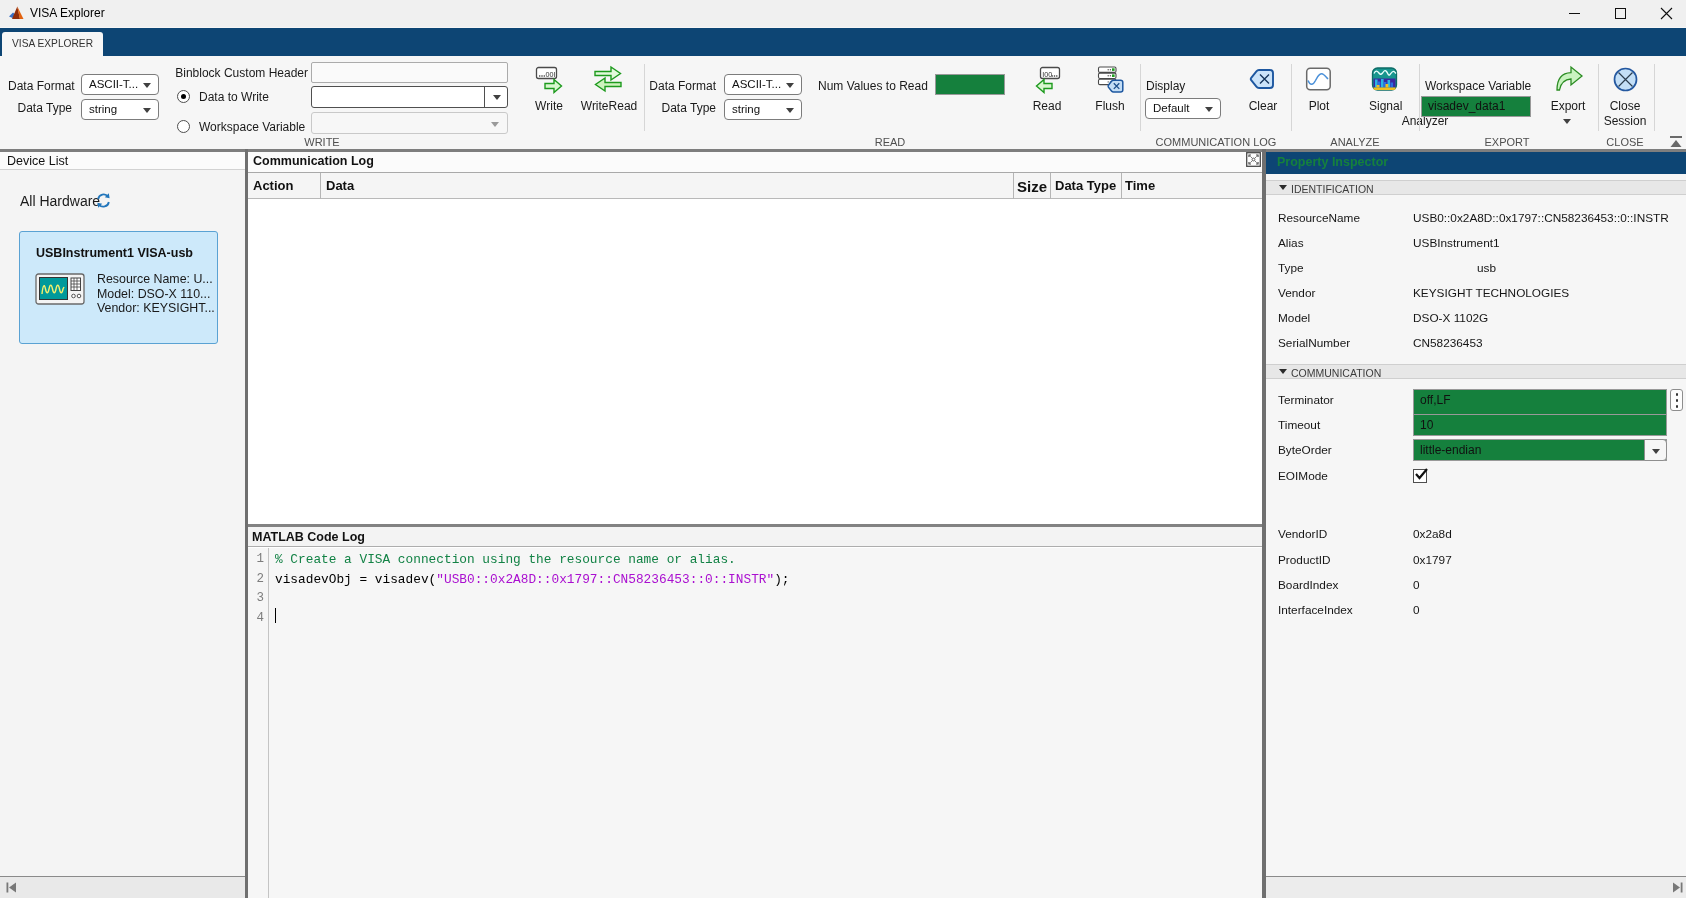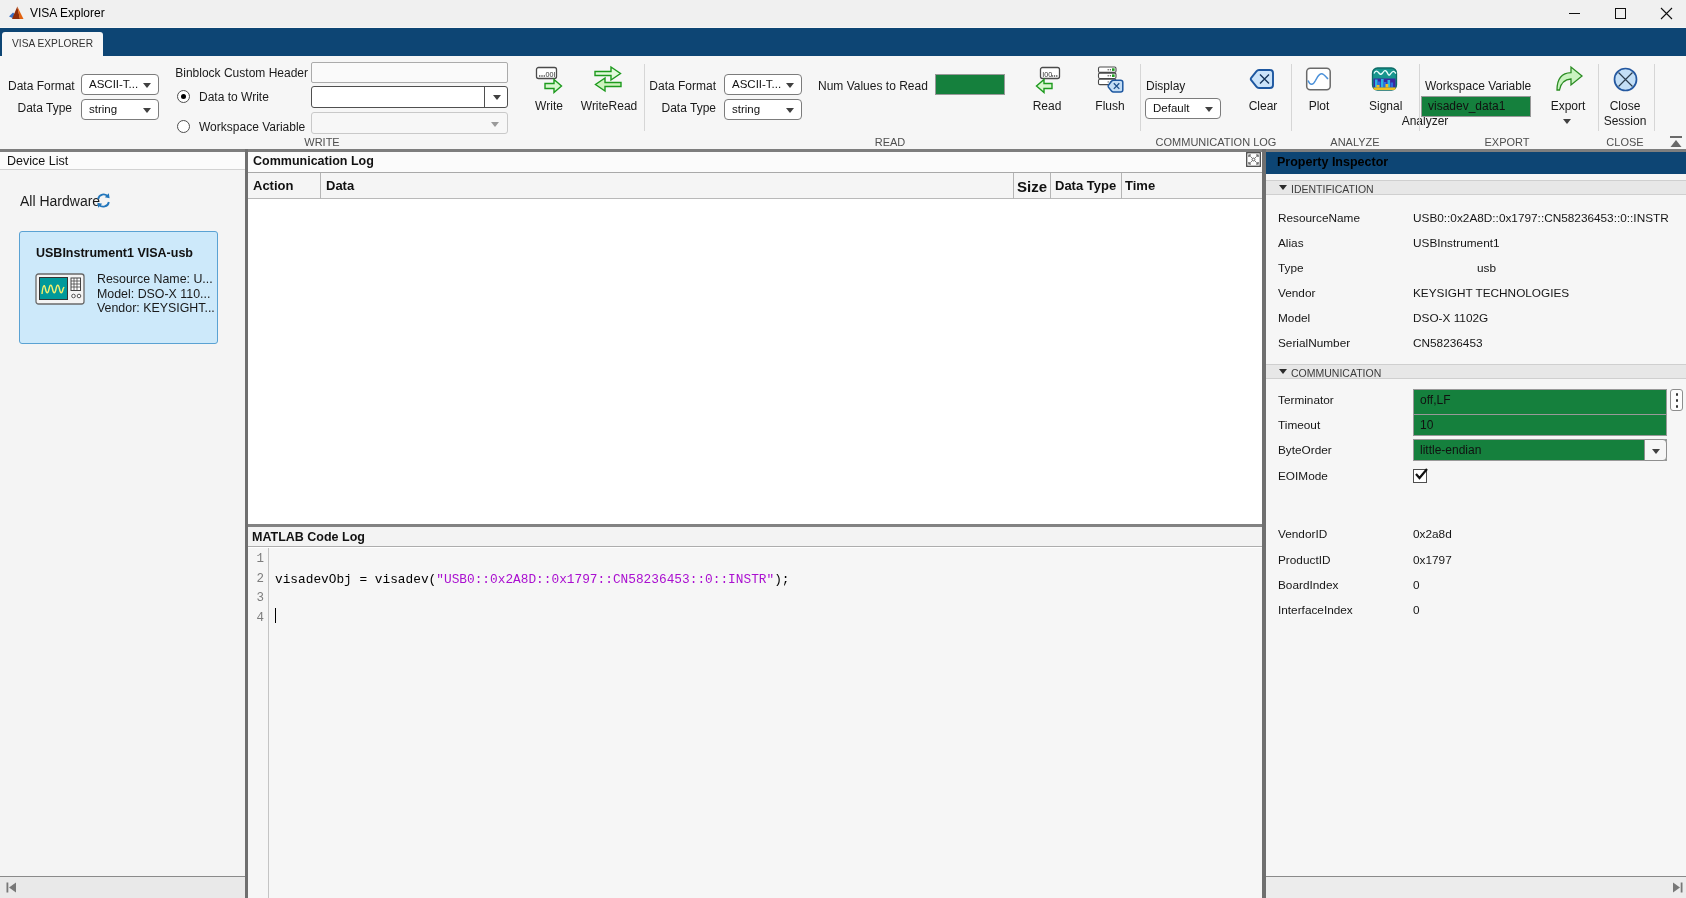--- a/index.html
+++ b/index.html
@@ -222,28 +222,28 @@
 <div class="ab" style="left:1013px;top:173px;width:1px;height:26px;background:#b5b5b5"></div>
 <div class="ab" style="left:1050px;top:173px;width:1px;height:26px;background:#b5b5b5"></div>
 <div class="ab" style="left:1121px;top:173px;width:1px;height:26px;background:#b5b5b5"></div>
 
 <div class="ab" style="left:248px;top:524px;width:1014px;height:3px;background:#828282"></div>
 <div class="ab" style="left:248px;top:527px;width:1014px;height:20px;background:#f3f3f3;border-bottom:1px solid #adadad"></div>
 <div class="ab" style="left:252px;top:530px;font-size:12.5px;font-weight:bold;color:#111">MATLAB Code Log</div>
 <div class="ab" style="left:248px;top:548px;width:1014px;height:350px;background:#f6f6f6"></div>
 <div class="ab" style="left:268px;top:548px;width:1px;height:350px;background:#c4c4c4"></div>
 <div class="ab" style="left:244px;top:550px;width:20px;text-align:right;font-family:'Liberation Mono',monospace;font-size:12.5px;color:#7d7d7d;line-height:19.5px">1<br>2<br>3<br>4</div>
-<div class="ab" style="left:275px;top:550px;font-family:'Liberation Mono',monospace;font-size:12.8px;color:#000;line-height:19.5px;white-space:pre">
+<div class="ab" style="left:275px;top:550px;font-family:'Liberation Mono',monospace;font-size:12.8px;color:#000;line-height:19.5px;white-space:pre"><span style="color:#128245">% Create a VISA connection using the resource name or alias.</span>
 visadevObj = visadev(<span style="color:#aa0fd0">"USB0::0x2A8D::0x1797::CN58236453::0::INSTR"</span>);</div>
 <div class="ab" style="left:275px;top:608px;width:1.3px;height:15px;background:#000"></div>
 <div class="ab" style="left:1262px;top:149px;width:4px;height:749px;background:#6f6f6f"></div>
 
 <div class="ab" style="left:1266px;top:152px;width:420px;height:746px;background:#f6f6f6"></div>
 <div class="ab" style="left:1266px;top:152px;width:420px;height:22px;background:#0d4574"></div>
-<div class="ab" style="left:1277px;top:155px;font-size:12.5px;font-weight:bold;color:#000000">Property Inspector</div>
+<div class="ab" style="left:1277px;top:155px;font-size:12.5px;font-weight:bold;color:#15803d">Property Inspector</div>
 
 <div class="pband" style="top:180px">
       <span class="ptri"></span>
       <span class="pbandt">IDENTIFICATION</span>
     </div>
 <div class="prow" style="left:1278px;top:211px">ResourceName</div>
     <div class="prow" style="left:1413px;top:211px">USB0::0x2A8D::0x1797::CN58236453::0::INSTR</div>
 <div class="prow" style="left:1278px;top:236px">Alias</div>
     <div class="prow" style="left:1413px;top:236px">USBInstrument1</div>
 <div class="prow" style="left:1278px;top:261px">Type</div>

